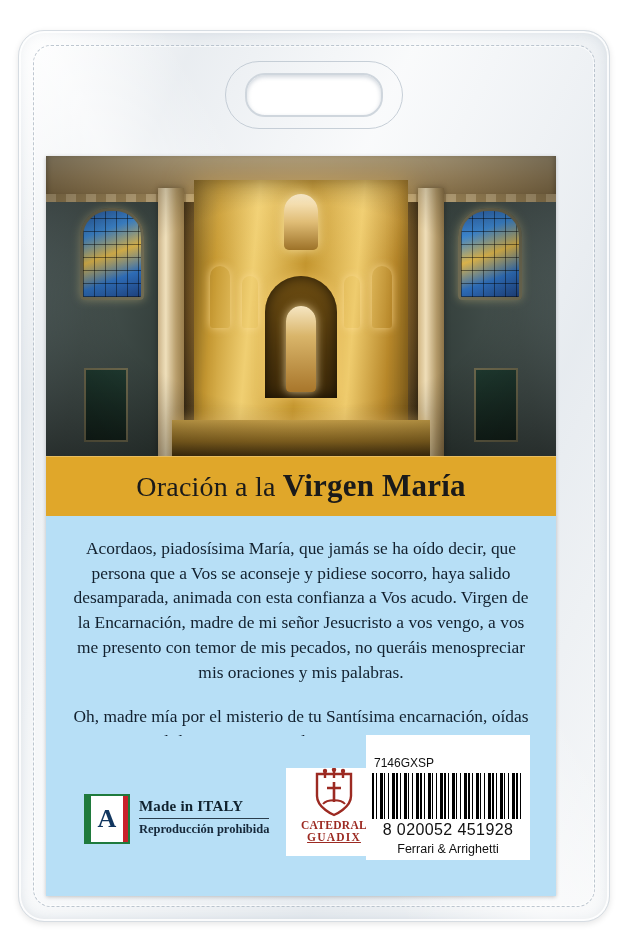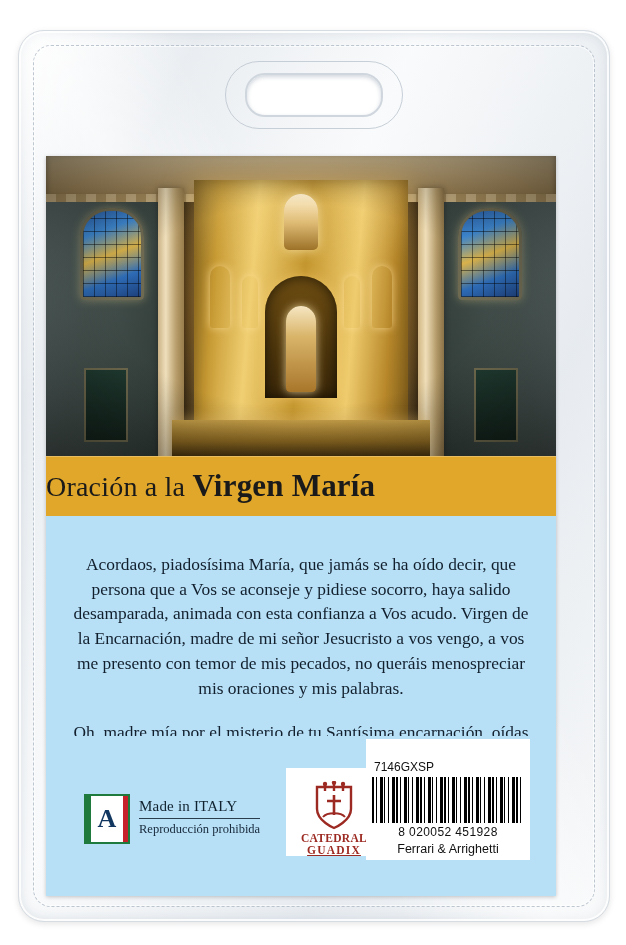--- a/index.html
+++ b/index.html
@@ -202,38 +202,38 @@
     background: radial-gradient(ellipse 80% 75% at 50% 50%, rgba(0,0,0,0) 45%, rgba(0,0,0,0.55) 100%);
   }
 
   
   .title-band {
     position: relative;
     height: 60px;
     background: #e0a72a;
     display: flex;
     align-items: center;
-    justify-content: flex-start;
+    justify-content: center;
     box-shadow: inset 0 1px 0 rgba(255,255,255,0.25);
   }
   .title-band .title {
     font-size: 28px;
     color: #1a1a1a;
     letter-spacing: 0.2px;
     white-space: nowrap;
   }
   .title-band .title b {
     font-size: 31px;
     font-weight: bold;
   }
 
   
   .prayer {
     background: #b7dff6;
-    padding: 36px 26px 8px 26px;
+    padding: 20px 26px 8px 26px;
     text-align: center;
     color: #12202e;
     font-size: 17.4px;
     line-height: 1.42;
   }
   .prayer p {
     margin: 0;
   }
   .prayer p.p2 {
     margin-top: 20px;
@@ -275,20 +275,21 @@
     position: absolute; left: 0; top: 0; bottom: 0; width: 5px;
     background: #1f7a3d;
   }
   .italy-logo::after {
     content: "";
     position: absolute; right: 0; top: 0; bottom: 0; width: 5px;
     background: #c8202a;
   }
   .italy-text {
     padding-top: 4px;
+    font-weight: bold;
   }
   .italy-text .l1 {
     font-size: 15px;
     color: #10222f;
     letter-spacing: 0.2px;
   }
   .italy-text .rule {
     height: 1px;
     background: #2a3d4c;
     margin: 3px 0 3px 0;
@@ -301,21 +302,21 @@
   
   .shield-box {
     position: absolute;
     left: 240px;
     bottom: 40px;
     width: 96px; height: 88px;
     background: #ffffff;
     display: flex;
     flex-direction: column;
     align-items: center;
-    justify-content: flex-end;
+    justify-content: flex-start;
   }
   .shield-svg { display:block; }
   .shield-text {
     margin-top: 1px;
     text-align: center;
     color: #9c2a22;
     font-size: 11.5px;
     font-weight: bold;
     letter-spacing: 0.3px;
     line-height: 1.05;
@@ -343,21 +344,21 @@
   .barcode-bars {
     height: 46px;
     background-image:
       repeating-linear-gradient(90deg,
         #000 0 2px, #fff 2px 4px, #000 4px 5px, #fff 5px 8px,
         #000 8px 11px, #fff 11px 12px, #000 12px 13px, #fff 13px 16px,
         #000 16px 17px, #fff 17px 20px, #000 20px 23px, #fff 23px 24px);
     background-size: 24px 100%;
   }
   .barcode-digits {
-    font-size: 12px;
+    font-size: 16px;
     color: #111;
     margin-top: 2px;
     letter-spacing: 0.4px;
   }
   .barcode-maker {
     font-family: Liberation Sans, sans-serif;
     font-size: 12.5px;
     color: #111;
     margin-top: 3px;
   }

